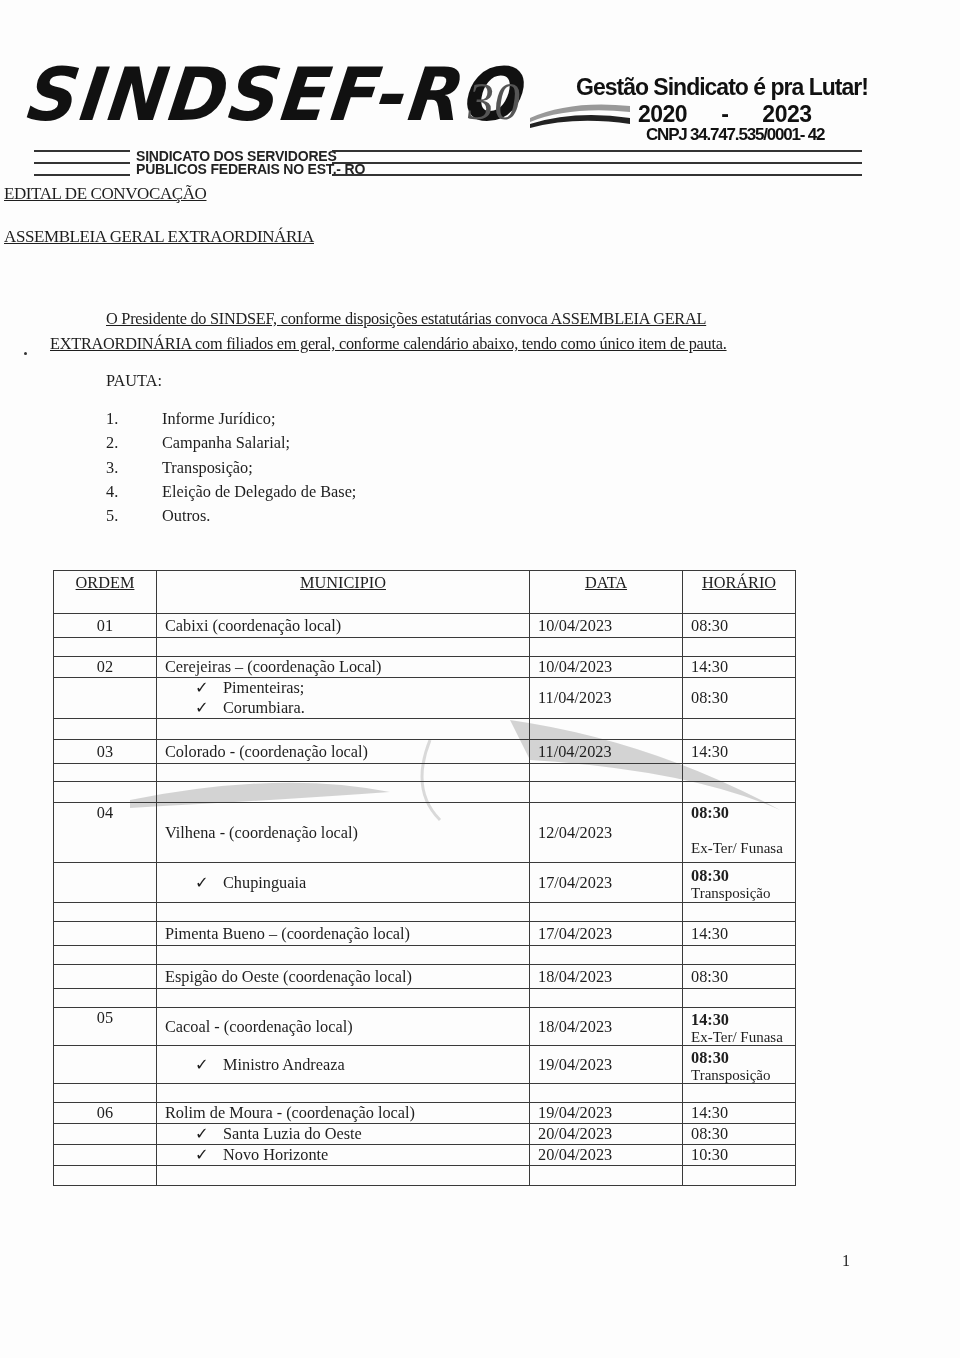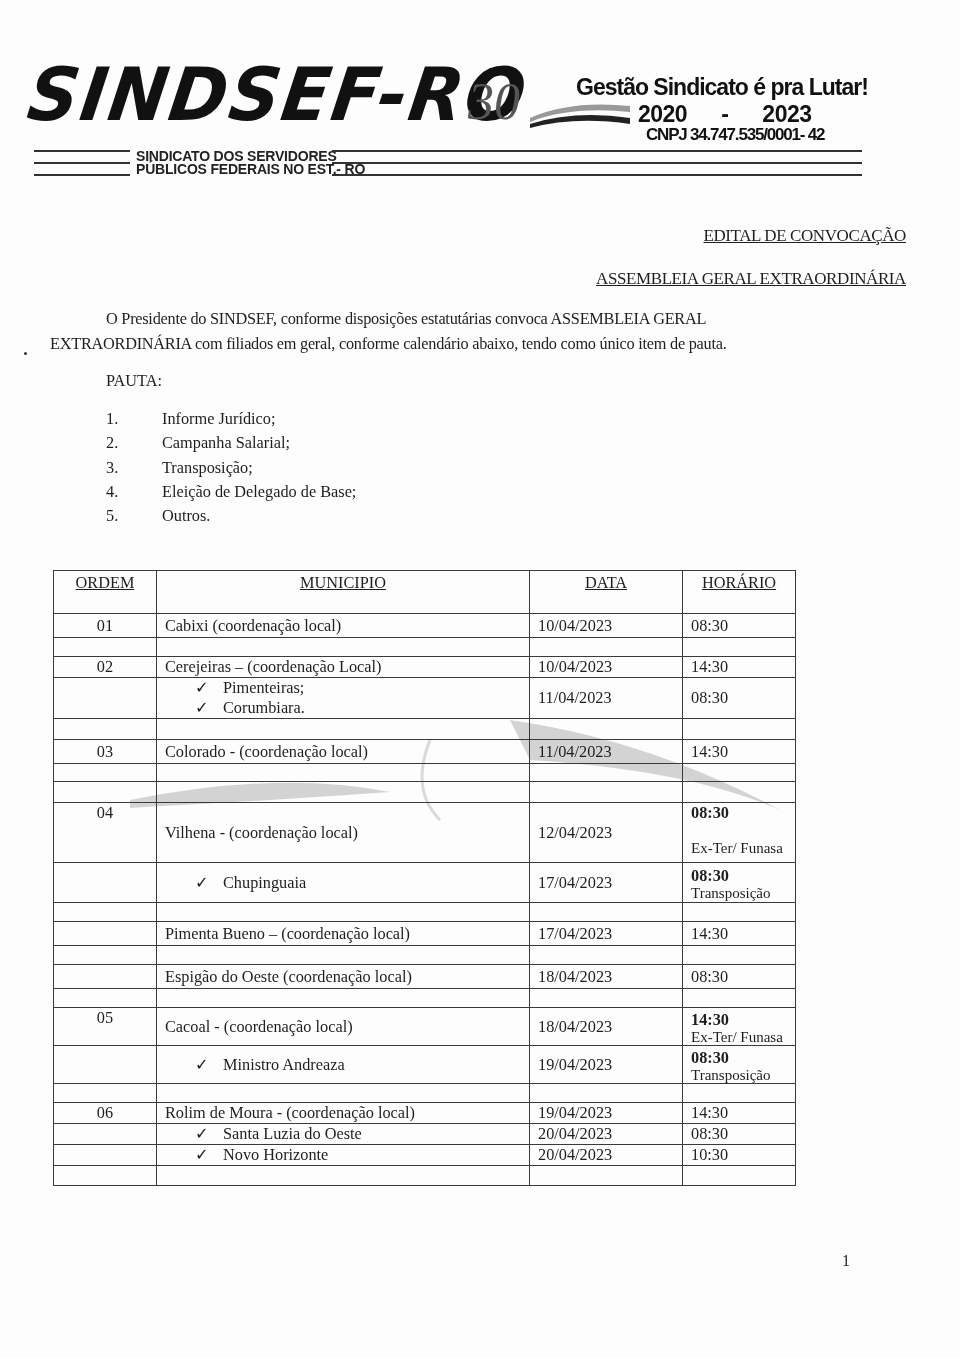--- a/index.html
+++ b/index.html
@@ -21,26 +21,26 @@
   .thirty span { color:#555; }
   .swoosh { position:absolute; left:530px; top:96px; width:100px; height:34px; }
   .motto { position:absolute; left:576px; top:74px; font-family:"Liberation Sans",sans-serif;
     font-weight:bold; font-size:23px; letter-spacing:-1px; color:#111; }
   .years { position:absolute; left:638px; top:101px; font-family:"Liberation Sans",sans-serif;
     font-weight:bold; font-size:23px; color:#111; letter-spacing:-0.5px; word-spacing:2px;}
   .years .dash { display:inline-block; margin:0 34px; }
   .cnpj { position:absolute; left:646px; top:125px; font-family:"Liberation Sans",sans-serif;
     font-weight:bold; font-size:17px; letter-spacing:-1.2px; color:#111; }
 
-  .title1, .title2 { position:absolute; left:10px; width:896px; text-align:right;
-    text-decoration:underline; font-size:17px; letter-spacing:-0.4px;margin-top:42px; }
+  .title1, .title2 { position:absolute; left:4px; width:896px; text-align:left;
+    text-decoration:underline; font-size:17px; letter-spacing:-0.4px; }
   .title1 { top:184px; }
   .title2 { top:227px; }
 
-  .para { position:absolute; left:50px; top:306px; width:800px; font-size:16.3px; line-height:25px; letter-spacing:-0.25px; }
+  .para { position:absolute; left:50px; top:306px; width:800px; font-size:16.3px; line-height:25px; letter-spacing:-0.25px;text-decoration:underline; }
   .para .indent { padding-left:56px; }
   .dot { position:absolute; left:24px; top:352px; width:3px; height:3px; background:#333; border-radius:50%; }
 
   .pauta-label { position:absolute; left:106px; top:371px; font-size:16.3px; }
   .pauta-list { position:absolute; left:106px; top:409px; margin:0; padding:0; list-style:none; font-size:16.3px; }
   .pauta-list li { height:24.3px; display:flex; }
   .pauta-list .num { width:56px; }
 
   table.sched { position:absolute; left:53px; top:570px; border-collapse:collapse; font-size:16.3px; }
   table.sched td, table.sched th { border:1.5px solid #3a3a3a; padding:0 8px; vertical-align:middle; }

